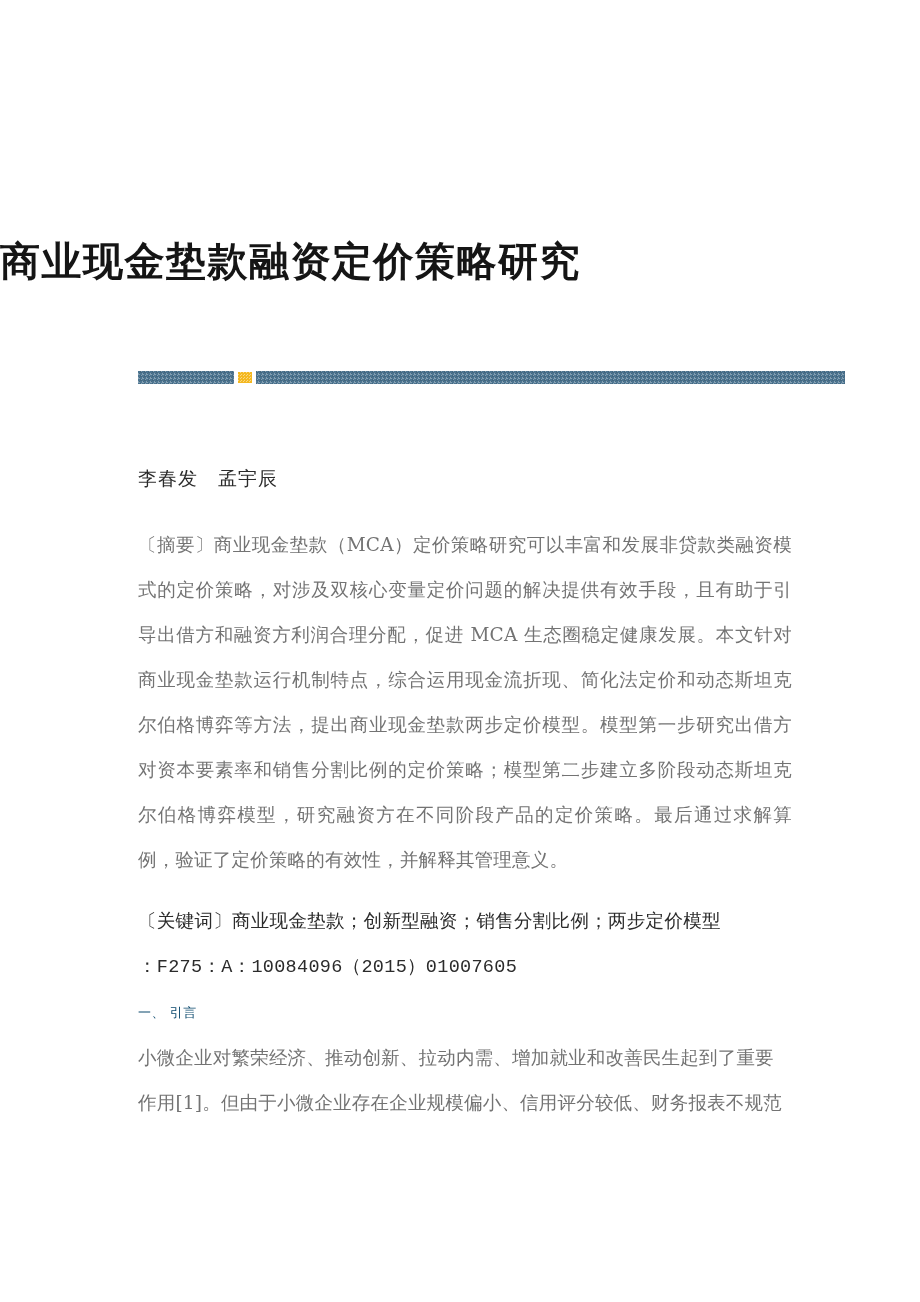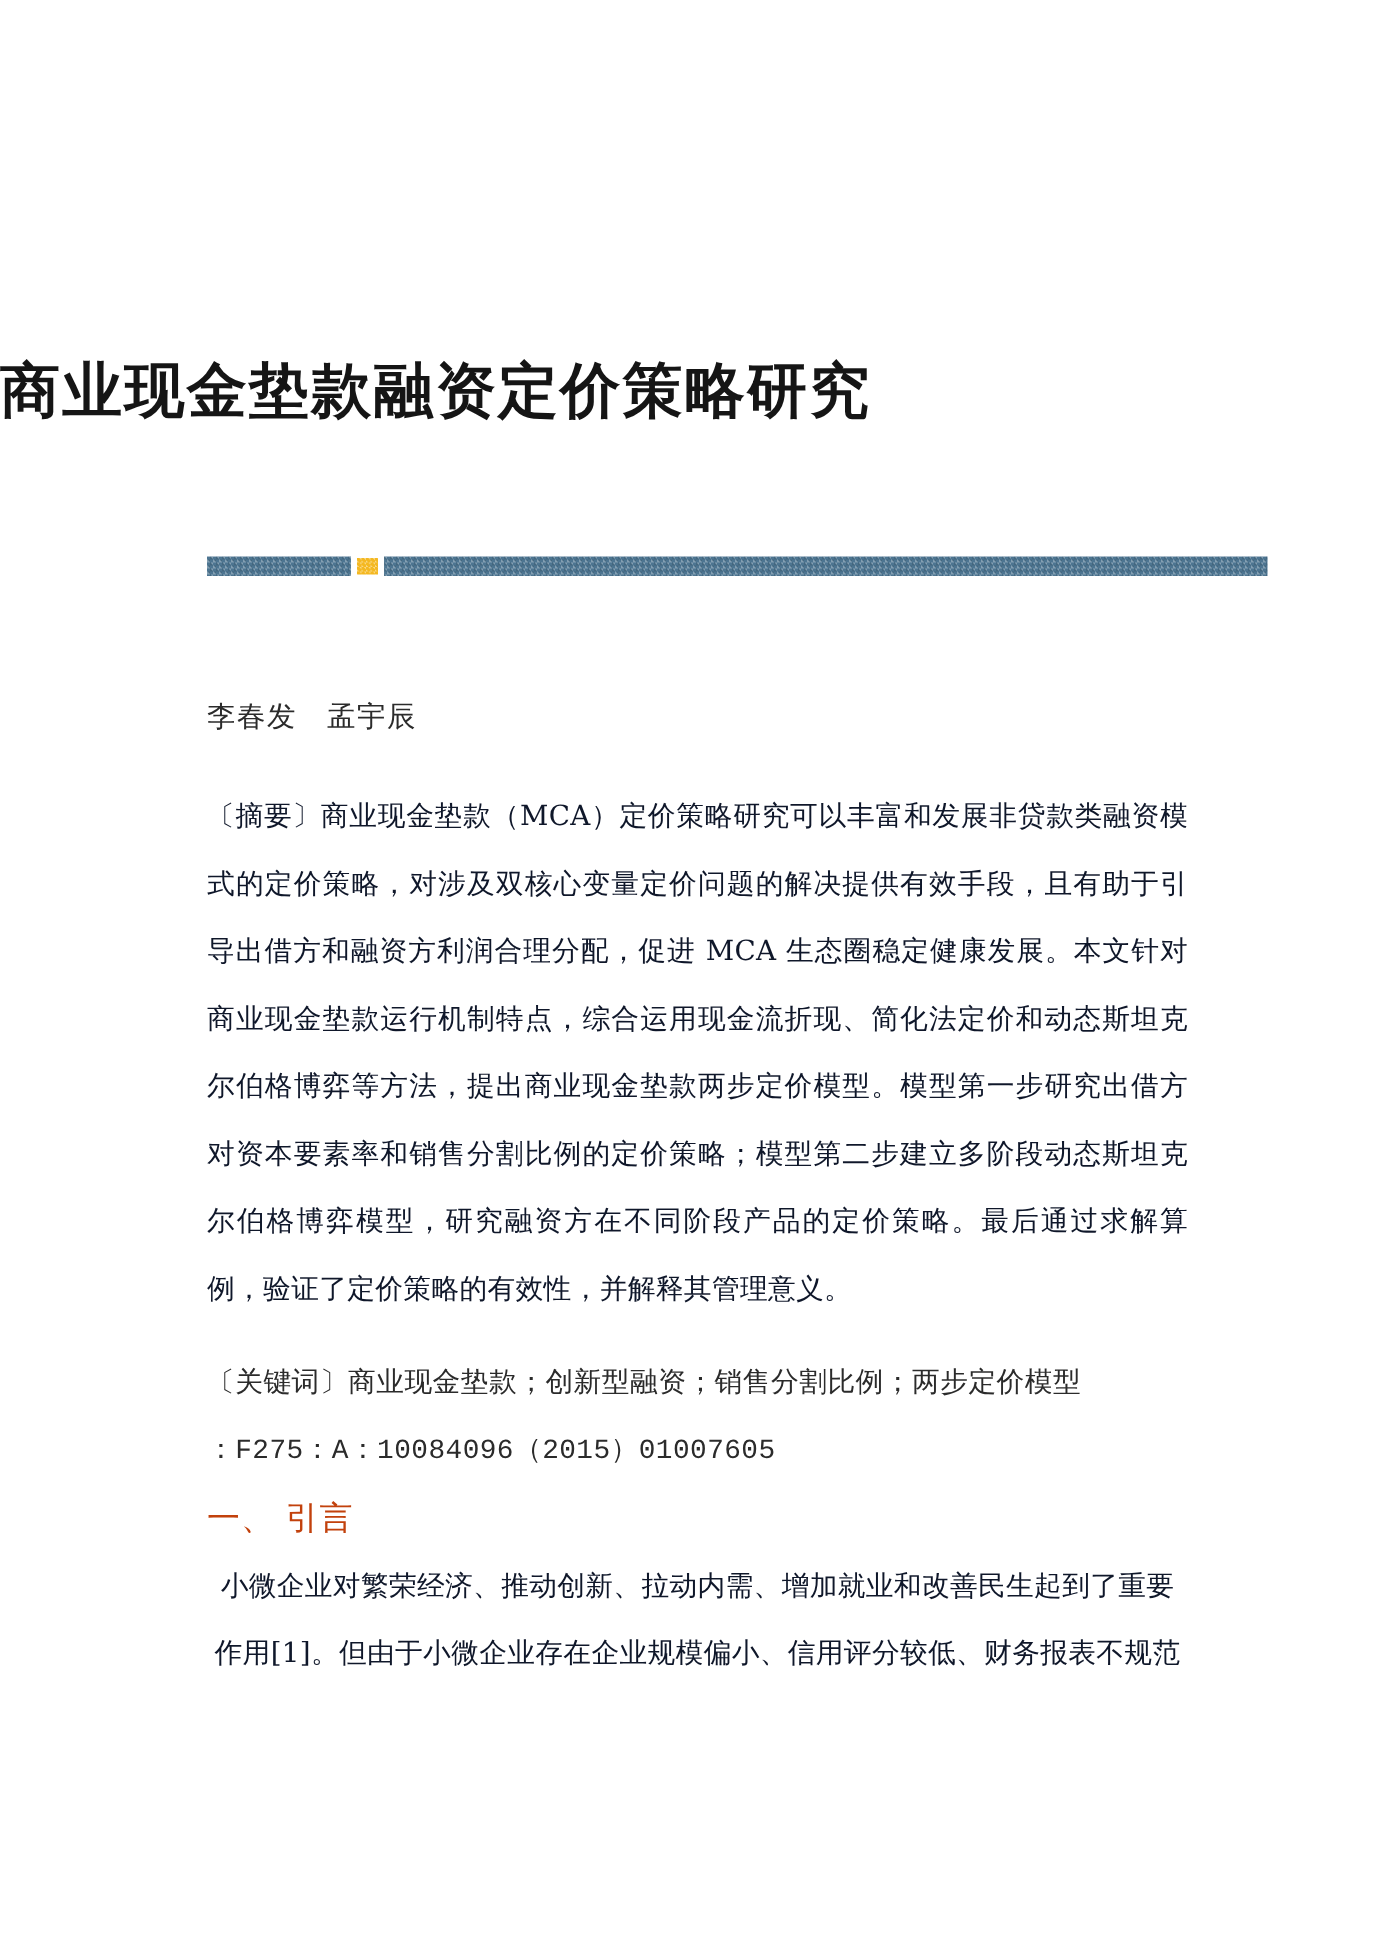--- a/index.html
+++ b/index.html
@@ -95,44 +95,44 @@
     line-height: 26px;
     color: #2b2b2b;
     margin: 0 0 30px 0;
     font-family: Liberation Sans, sans-serif;
     letter-spacing: 1px;
   }
 
   .para {
     font-size: 18.5px;
     line-height: 45px;
-    color: #0f172a;
+    color: #737373;
     margin: 0 0 6px 0;
     text-align: justify;
     text-justify: inter-character;
     font-family: "DejaVu Serif", "Liberation Serif", serif;
     letter-spacing: 0.2px;
   }
-  .para.last-left { text-align: center; }
+  .para.last-left { text-align: left; }
 
   .spacer-sm { height: 12px; }
 
   .meta-line {
     font-size: 18.5px;
     line-height: 45px;
     color: #2b2b2b;
     margin: 0;
     font-family: Liberation Mono, monospace;
     letter-spacing: 0.3px;
   }
 
   .section-heading {
-    font-size: 22px;
+    font-size: 13px;
     line-height: 45px;
-    color: #c2410c;
+    color: #0c4a6e;
     margin: 0;
     font-family: "DejaVu Serif", "Liberation Serif", serif;
     letter-spacing: 0.5px;
   }
 </style>
 </head>
 <body>
 
 <div class="page">
 

